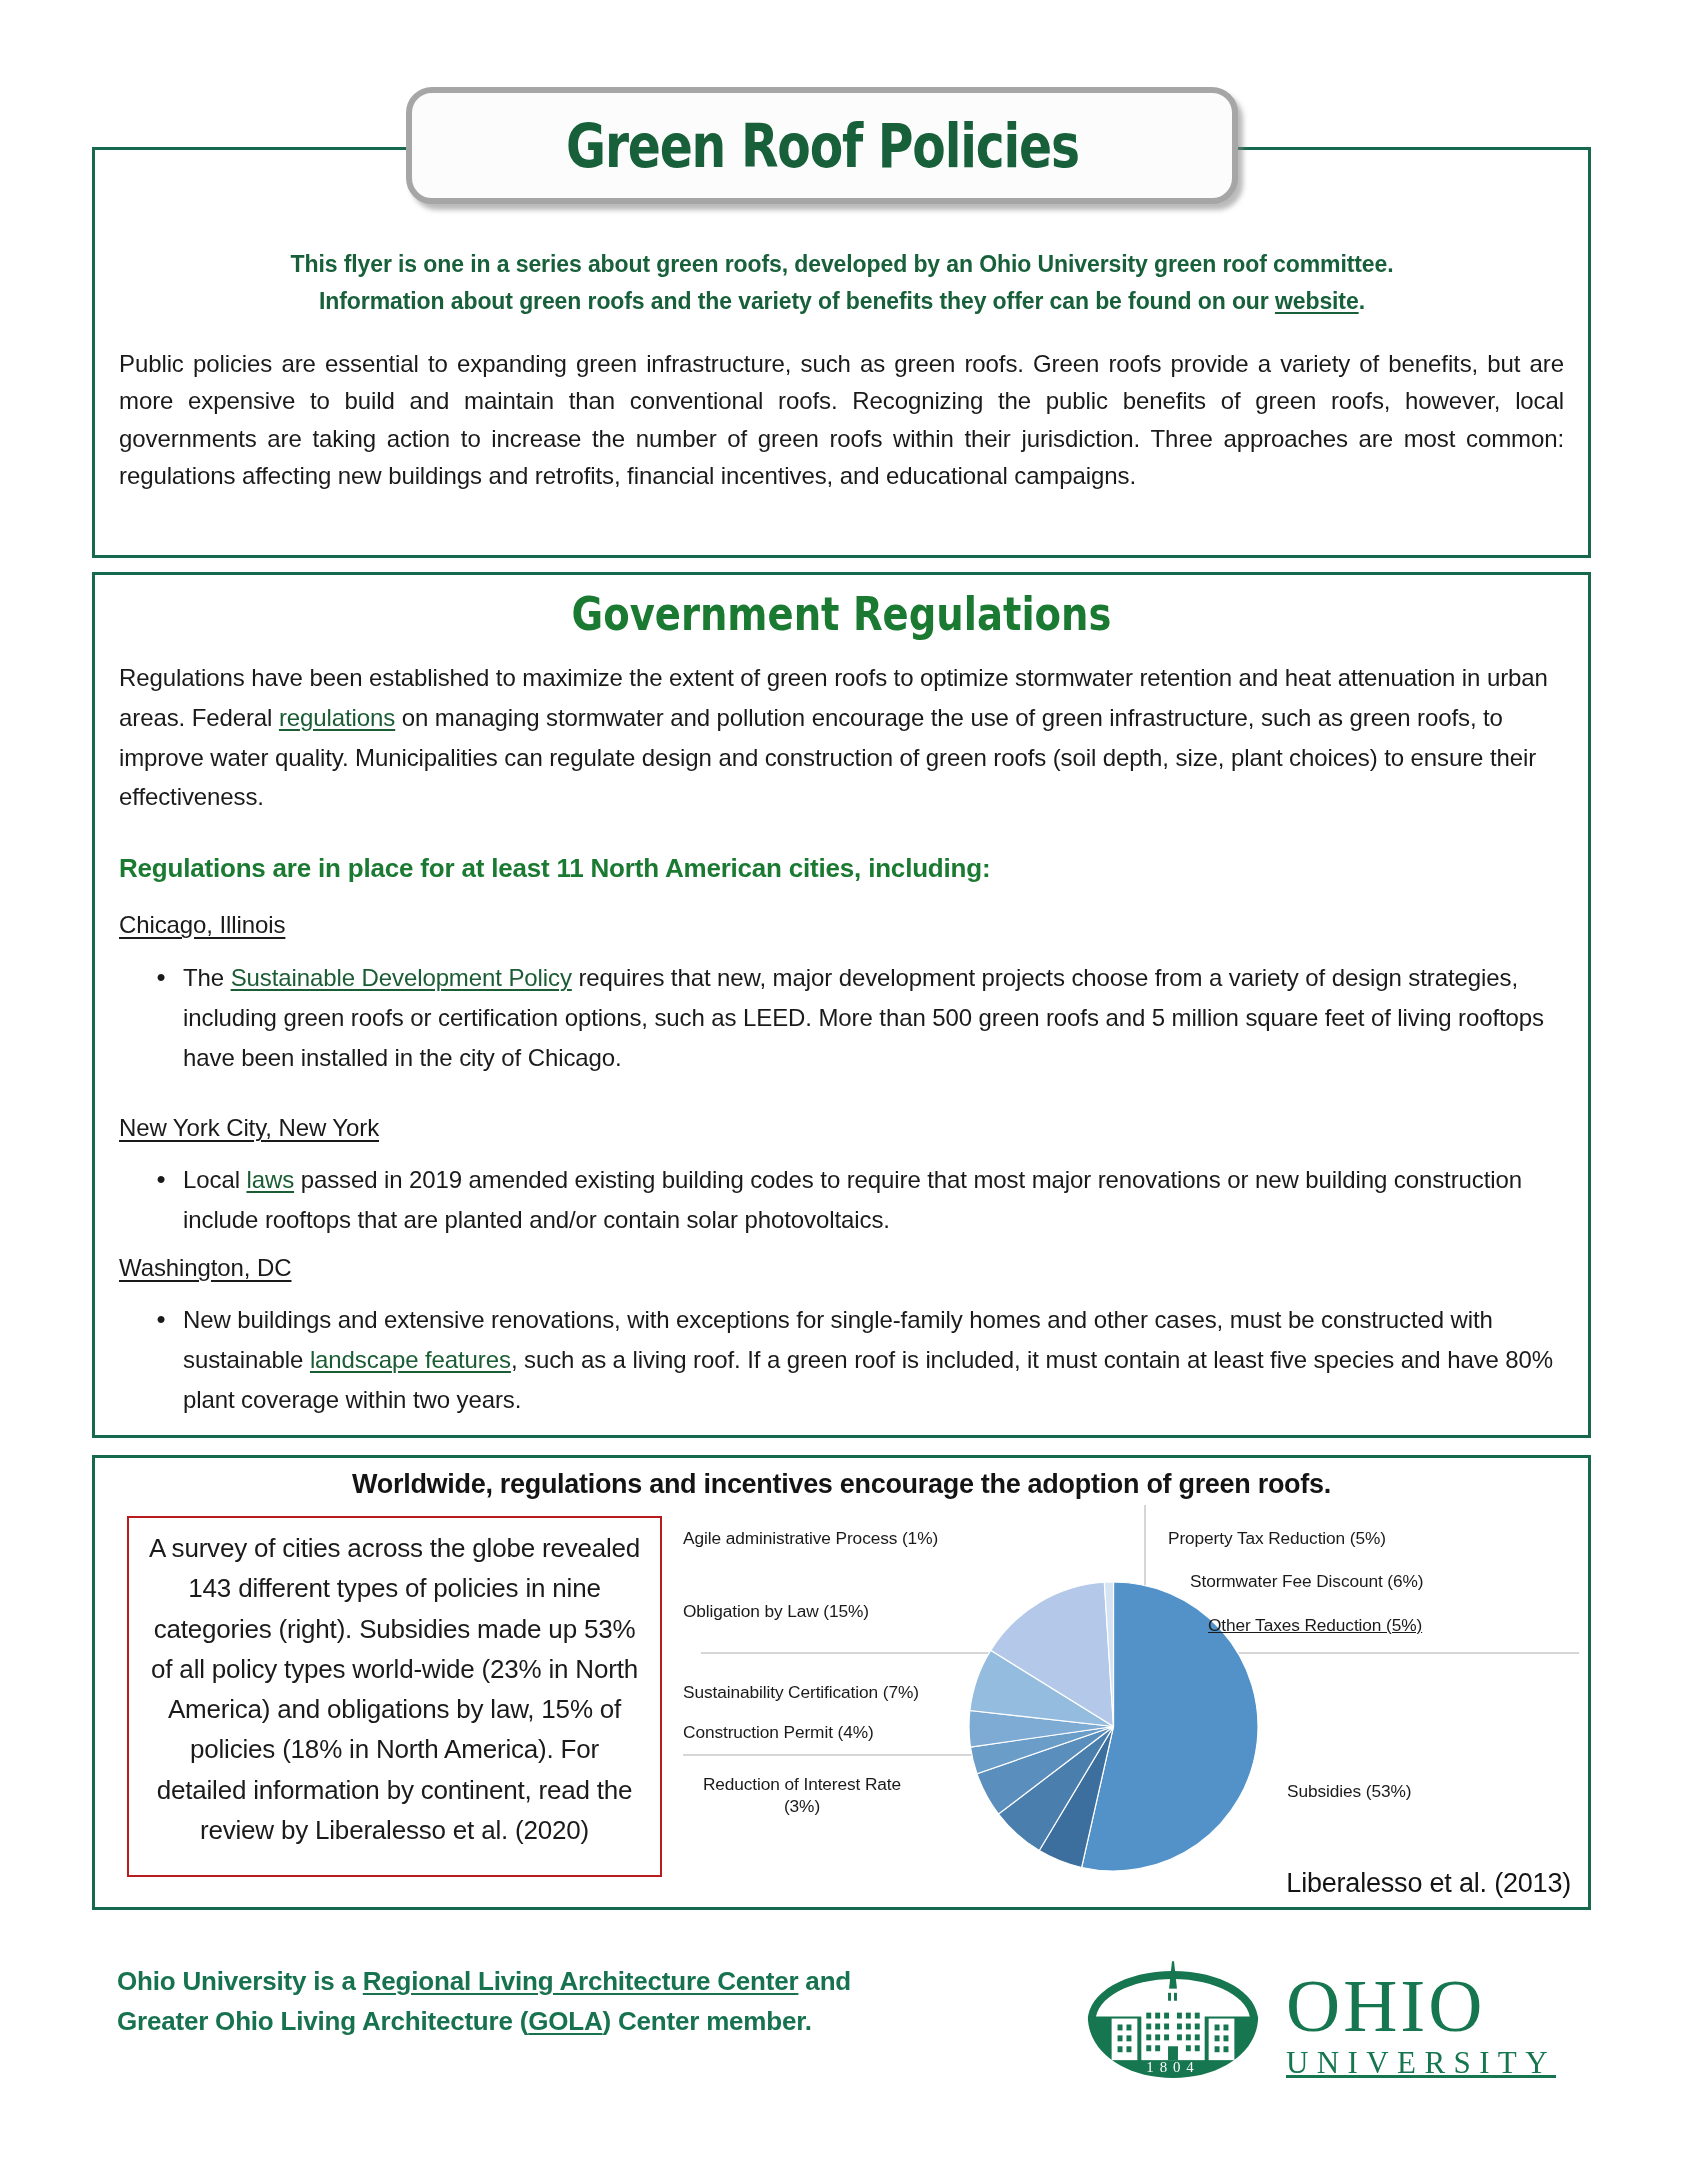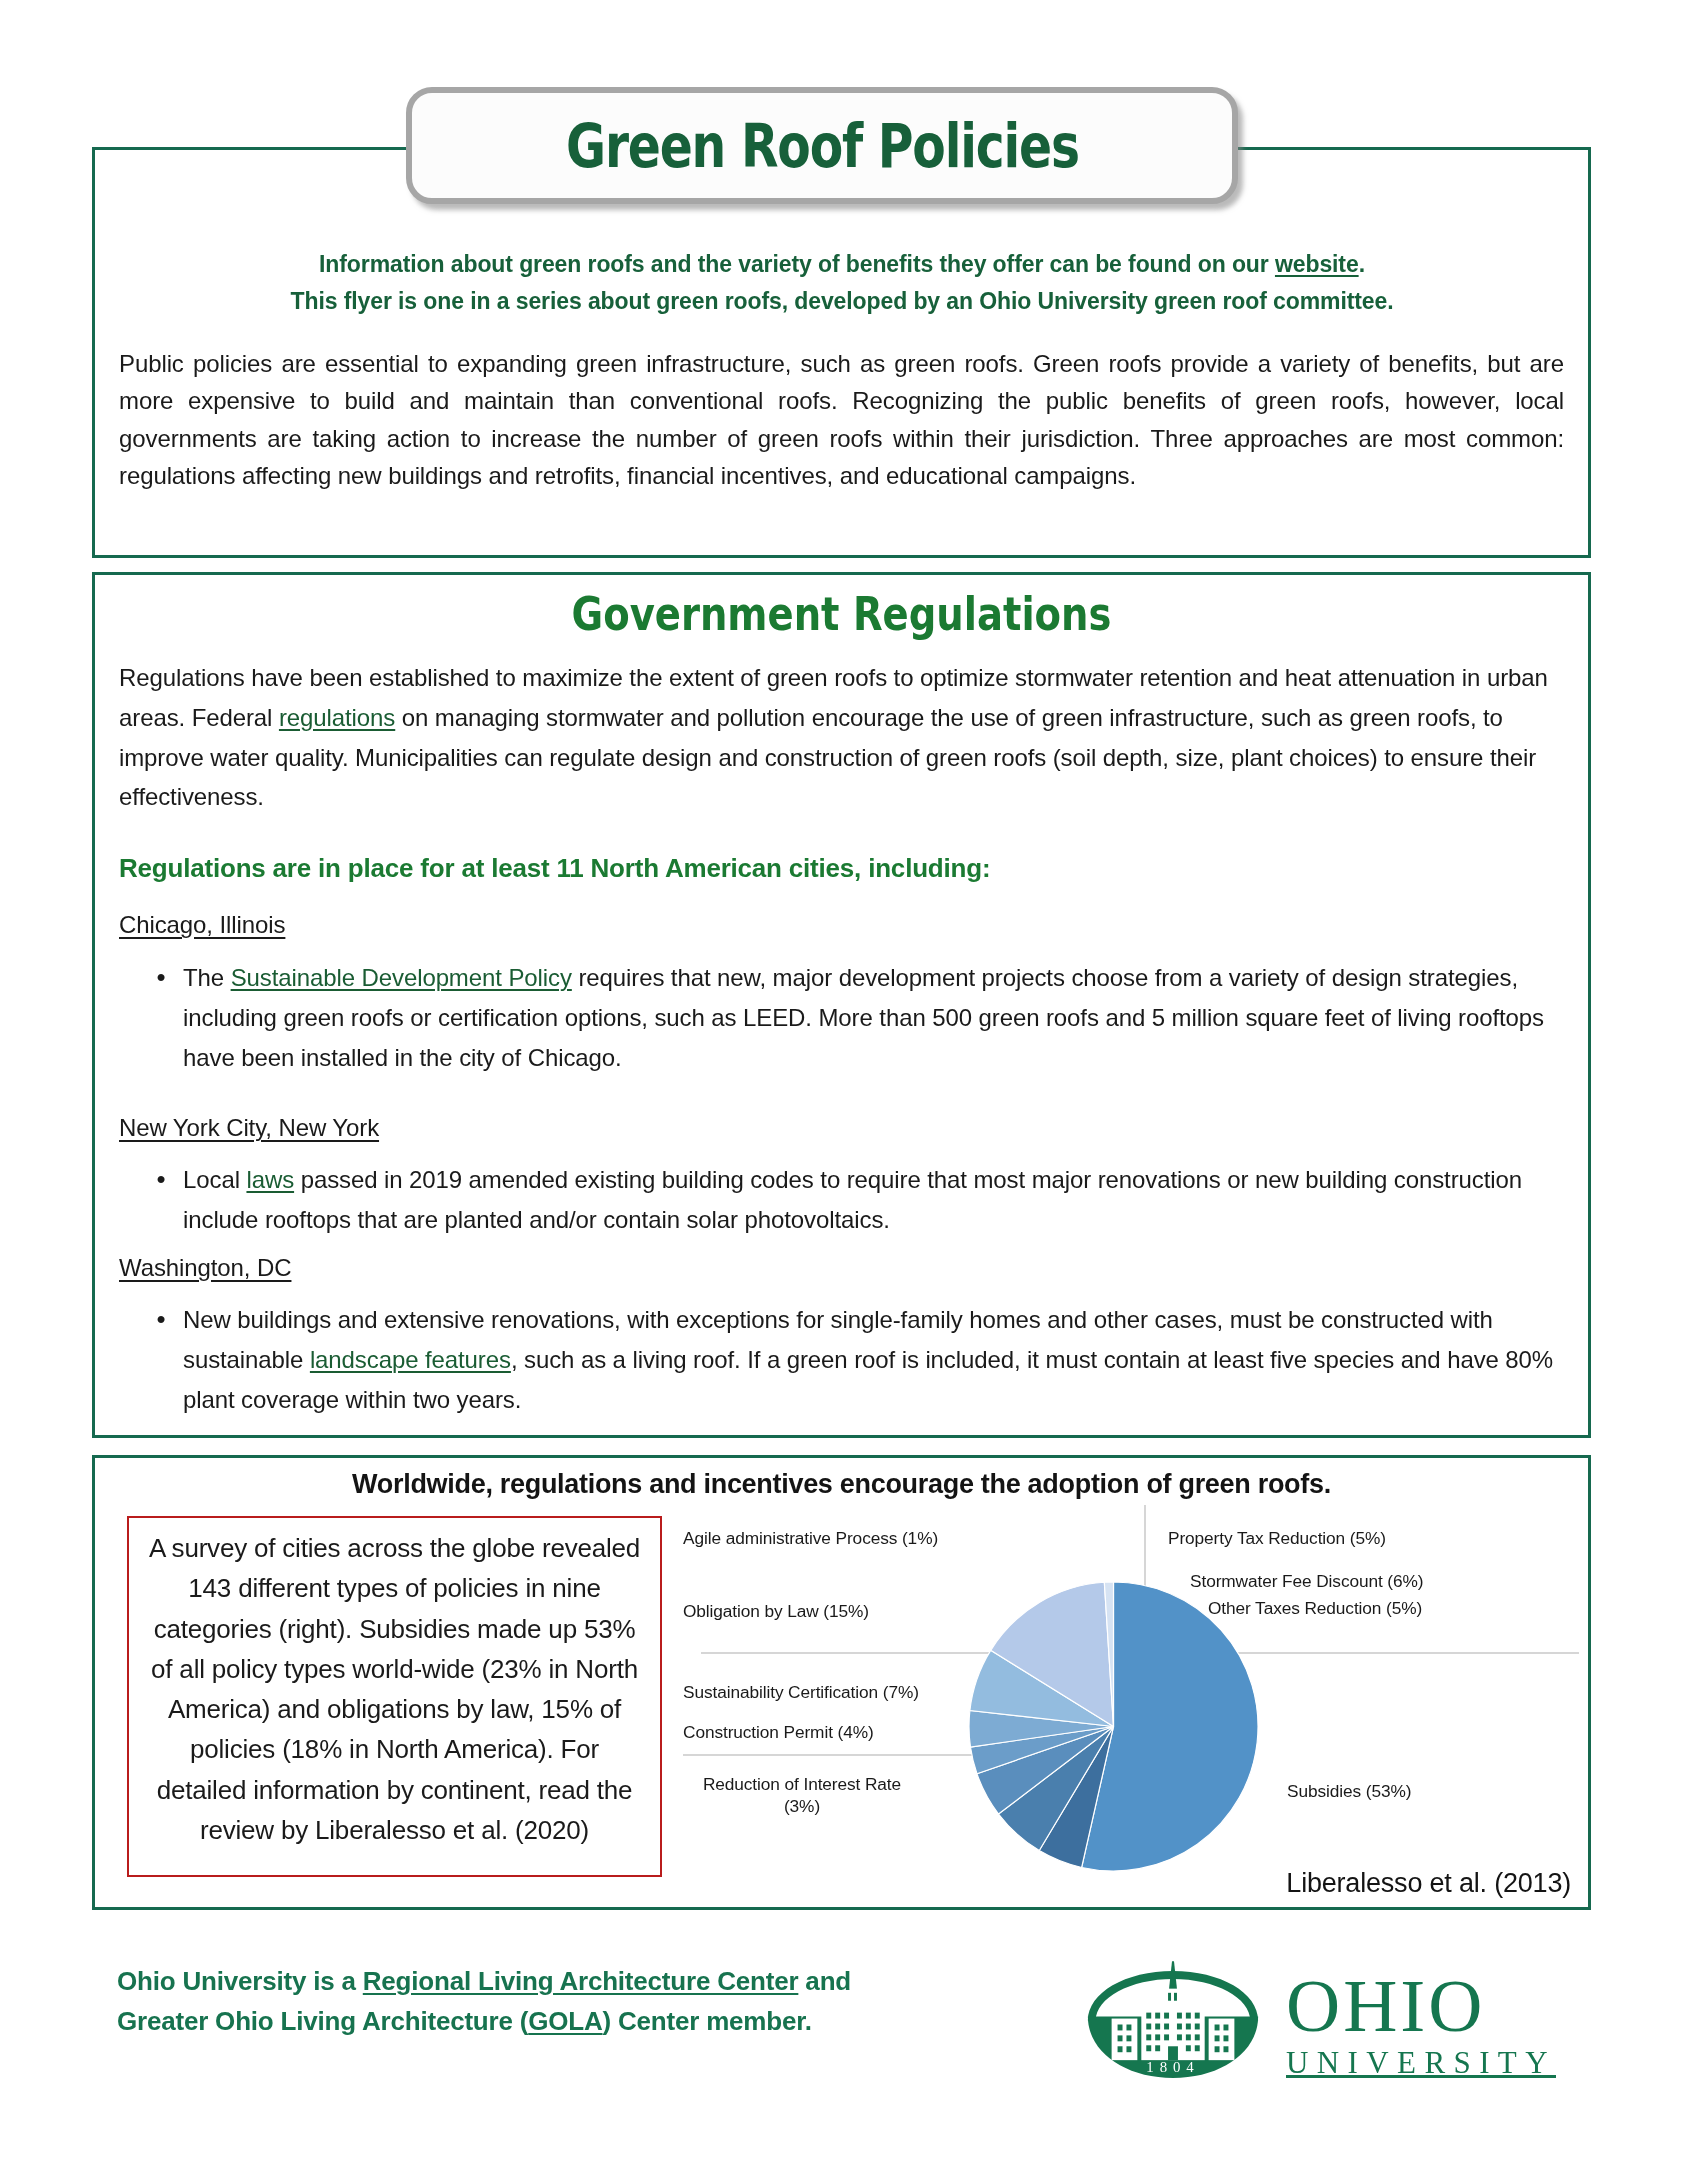--- a/index.html
+++ b/index.html
@@ -295,24 +295,24 @@
 
   <div class="frame" id="frame-intro"></div>
   <div class="frame" id="frame-reg"></div>
   <div class="frame" id="frame-chart"></div>
 
   <div class="title-plaque">
     <div class="title-text">Green Roof Policies</div>
   </div>
 
   <div class="intro-lead">
+    <div>This flyer is one in a series about green roofs, developed by an Ohio University green roof committee.</div>
     <div>
       <span>Information about green roofs and the variety of benefits they offer can be found on our </span><span class="link-green">website</span><span>.</span>
     </div>
-    <div>This flyer is one in a series about green roofs, developed by an Ohio University green roof committee.</div>
   </div>
 
   <div class="intro-body">Public policies are essential to expanding green infrastructure, such as green roofs. Green roofs provide a variety of benefits, but are more expensive to build and maintain than conventional roofs. Recognizing the public benefits of green roofs, however, local governments are taking action to increase the number of green roofs within their jurisdiction. Three approaches are most common: regulations affecting new buildings and retrofits, financial incentives, and educational campaigns.</div>
 
   <div class="section-title">Government Regulations</div>
 
   <div class="reg-body">
     <span>Regulations have been established to maximize the extent of green roofs to optimize stormwater retention and heat attenuation in urban areas. Federal </span><span class="link-dark">regulations</span><span> on managing stormwater and pollution encourage the use of green infrastructure, such as green roofs, to improve water quality. Municipalities can regulate design and construction of green roofs (soil depth, size, plant choices) to ensure their effectiveness.</span>
   </div>
 
@@ -364,21 +364,21 @@
     </div>
 
     <div class="pie-label" style="left:0px; top:22px;">Agile administrative Process (1%)</div>
     <div class="pie-label" style="left:0px; top:95px;">Obligation by Law (15%)</div>
     <div class="pie-label" style="left:0px; top:176px;">Sustainability Certification (7%)</div>
     <div class="pie-label" style="left:0px; top:216px;">Construction Permit (4%)</div>
     <div class="pie-label multi" style="left:0px; top:268px; width:238px;">Reduction of Interest Rate (3%)</div>
 
     <div class="pie-label" style="left:485px; top:22px;">Property Tax Reduction (5%)</div>
     <div class="pie-label" style="left:507px; top:65px;">Stormwater Fee Discount (6%)</div>
-    <div class="pie-label" style="left:525px; top:92px;">Other Taxes Reduction (5%)</div>
+    <div class="pie-label" style="left:525px; top:109px;text-decoration:underline;">Other Taxes Reduction (5%)</div>
     <div class="pie-label" style="left:604px; top:275px;">Subsidies (53%)</div>
 
     <div class="citation">Liberalesso et al. (2013)</div>
   </div>
 
   <div class="footer-text">
     <div><span>Ohio University is a </span><span class="link-green">Regional Living Architecture Center</span><span> and</span></div>
     <div><span>Greater Ohio Living Architecture (</span><span class="link-green">GOLA</span><span>) Center member.</span></div>
   </div>
 

